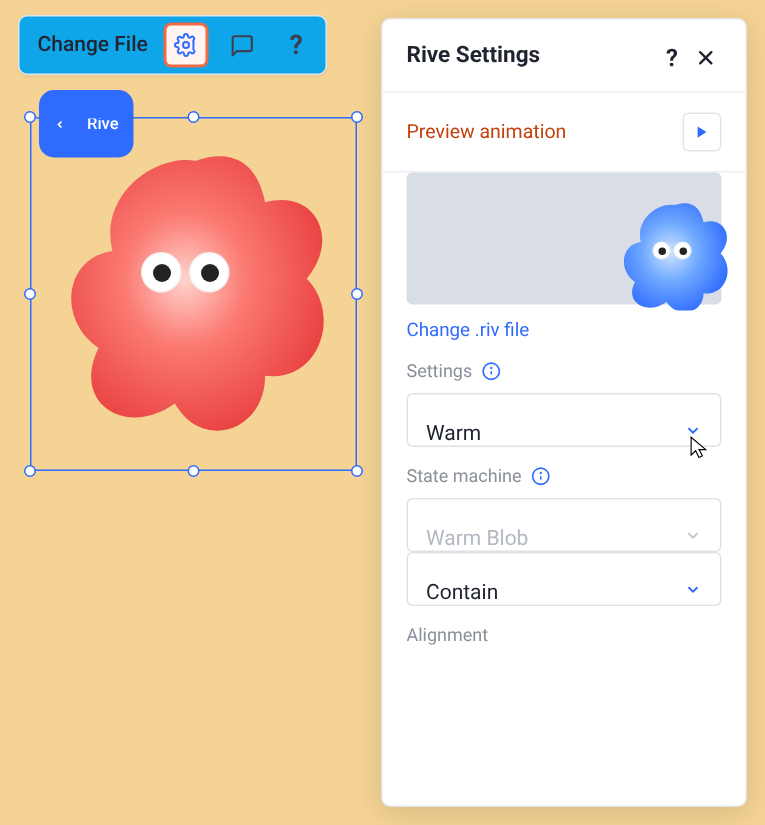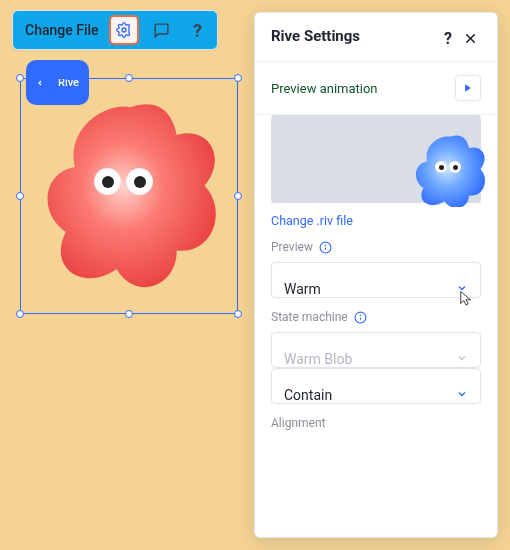--- a/index.html
+++ b/index.html
@@ -45,21 +45,21 @@
   .blob.blue .pupil { width: 5px; height: 5px; top: 4px; left: 4px; }
 
   
   .panel { position: absolute; right: 12px; top: 12px; bottom: 12px; width: 244px; background: #fff; border: 1px solid #e3e5ea; border-radius: 6px; box-shadow: 0 4px 20px rgba(0,0,0,.12); padding: 0 16px 16px 16px; overflow: hidden; display: flex; flex-direction: column; }
   .panel-head { display: flex; align-items: flex-start; padding: 14px 0 12px 0; }
   .panel-head .title { font-size: 15px; font-weight: 700; color: #1f2430; flex: 1; }
   .panel-head .icon-btn { width: 22px; height: 22px; display: flex; align-items: center; justify-content: center; cursor: pointer; color: #1f2430; }
   .divider { height: 1px; background: #eceef2; margin: 0 -16px; }
 
   .row-preview { display: flex; align-items: center; padding: 13px 0; }
-  .row-preview .lbl { font-size: 13px; color: #14532d; flex: 1; }
+  .row-preview .lbl { font-size: 13px; color: #c2410c; flex: 1; }
   .play-btn { width: 26px; height: 26px; border: 1px solid #e3e5ea; border-radius: 4px; display: flex; align-items: center; justify-content: center; color: #2f6bff; cursor: pointer; }
 
   .section-lbl { font-size: 12px; color: #8a8f99; margin: 12px 0 8px 0; font-weight: 400; display: flex; align-items: center; gap: 6px; }
   .section-lbl .info-icon { width: 13px; height: 13px; color: #2f6bff; display: inline-flex; }
 
   .media-box { width: 100%; height: 88px; background: #d9dde6; border-radius: 4px; display: flex; align-items: center; justify-content: center; position: relative; }
   .change-riv { color: #2f6bff; font-size: 12.5px; margin-top: 10px; display: inline-block; cursor: pointer; }
 
   .select { width: 100%; height: 36px; border: 1px solid #dfe2e9; border-radius: 4px; display: flex; align-items: flex-end; padding: 0 12px; font-size: 14px; color: #1f2430; cursor: pointer; position: relative; }
   .select.disabled { color: #b3b8c2; cursor: default; }
@@ -165,21 +165,21 @@
             <div class="pupil"></div>
           </div>
         <div class="eye r">
             <div class="pupil"></div>
           </div>
       </div>
     </div>
     <a class="change-riv">Change .riv file</a>
 
     <div class="section-lbl">
-      <span>Preview</span>
+      <span>Settings</span>
       <span class="info-icon">
         <svg width="13" height="13" viewBox="0 0 24 24" fill="none" stroke="currentColor" stroke-width="2">
             <circle cx="12" cy="12" r="10"></circle>
             <line x1="12" y1="16" x2="12" y2="12"></line>
             <circle cx="12" cy="8" r="0.5" fill="currentColor"></circle>
           </svg>
       </span>
     </div>
     <div class="select" style="position:relative;">
       <span>Warm</span>

